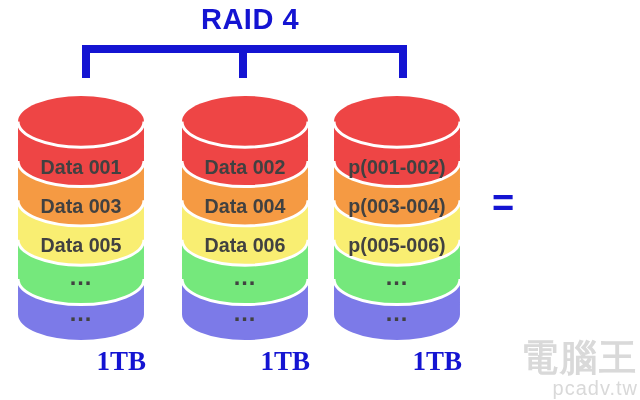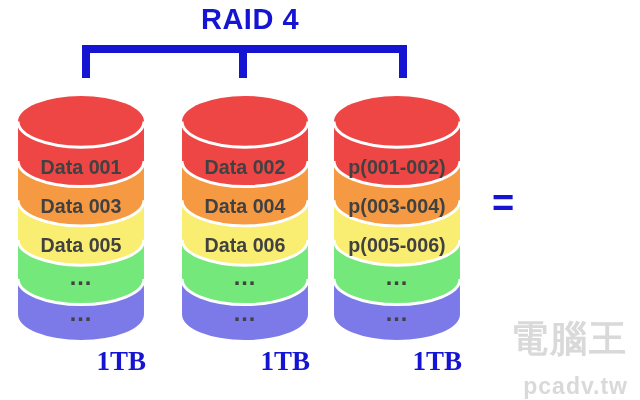--- a/index.html
+++ b/index.html
@@ -84,29 +84,29 @@
     align-items: center;
     gap: 22px;
     color: #1414d2;
     font-weight: bold;
   }
   .total .eq { font-size: 38px; }
   .total .tb { font-size: 45px; letter-spacing: 0.5px; }
 
   .watermark {
     position: absolute;
-    right: 12px;
+    right: 2px;
     bottom: 1px;
     text-align: right;
     color: #d9d9d9;
     line-height: 1;
     user-select: none;
   }
   .wm-logo { font-size: 37px; font-weight: bold; letter-spacing: 2px; }
-  .wm-site { font-size: 23px; font-weight: bold; letter-spacing: 1px; margin-top: 18px; }
+  .wm-site { font-size: 20px; font-weight: normal; letter-spacing: 1px; margin-top: 2px; }
 </style>
 </head>
 <body>
 
 <div class="stage">
 
   <div class="title">RAID 4</div>
 
   <div class="bracket-h"></div>
   <div class="bracket-v v-left"></div>

